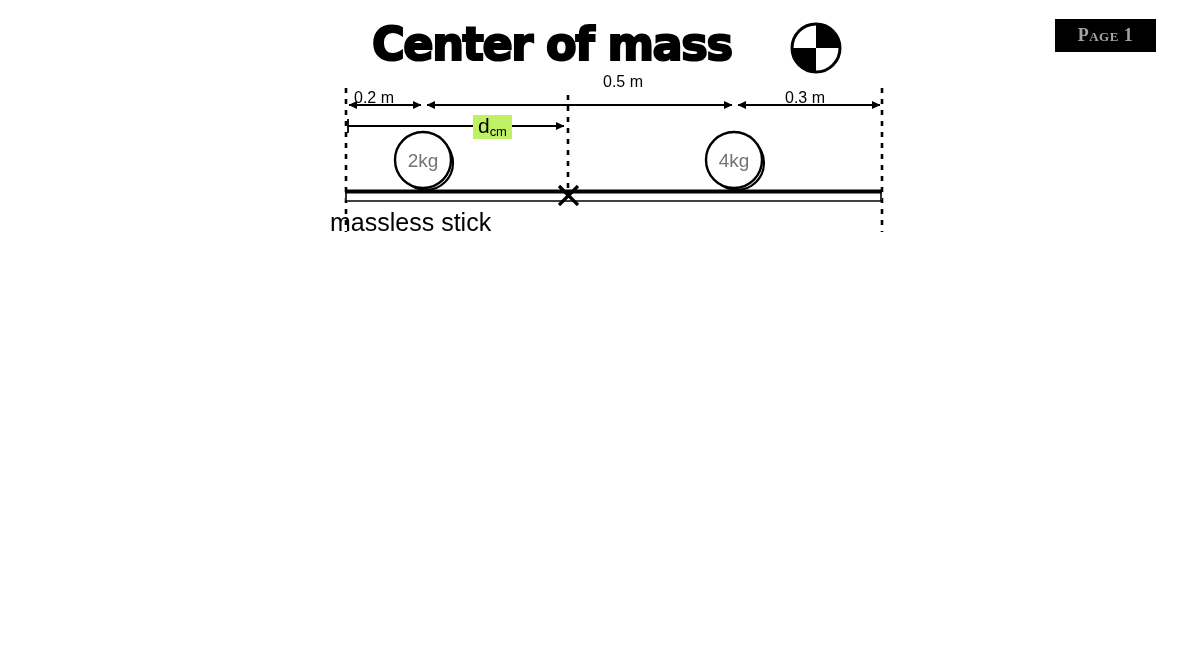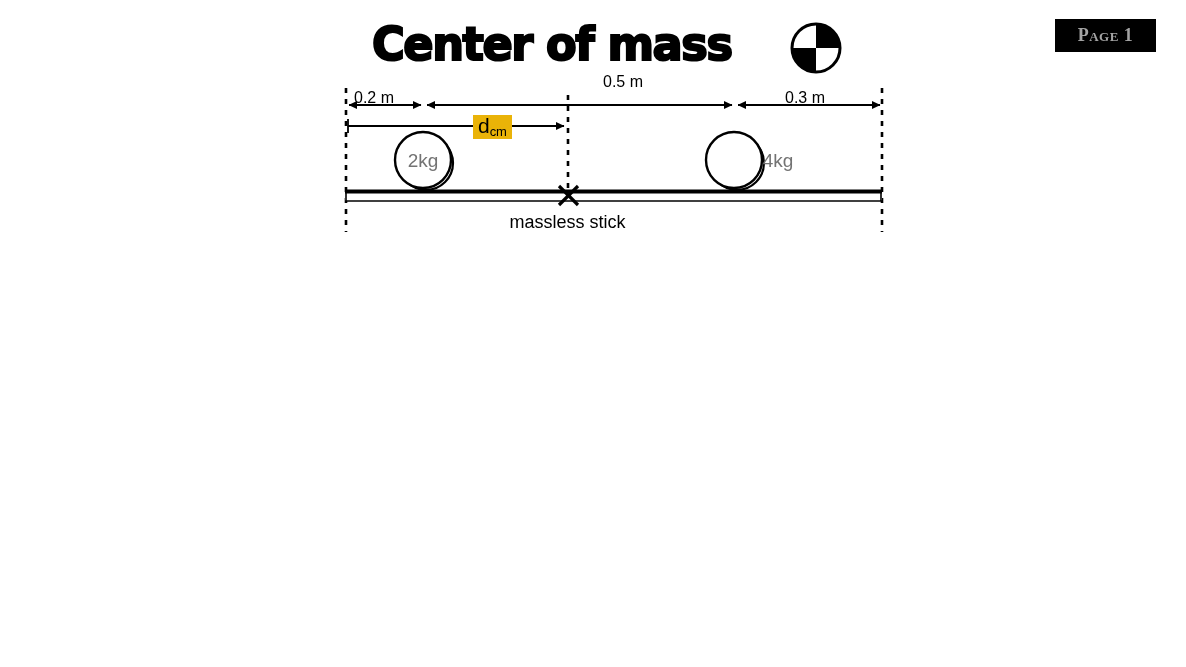--- a/index.html
+++ b/index.html
@@ -96,48 +96,47 @@
     white-space: nowrap;
     text-align: center;
   }
   #dcm-label {
     position: absolute;
     left: 473px;
     top: 115px;
     font-family: "Liberation Sans", sans-serif;
     font-size: 21px;
     line-height: 21px;
-    background: #eab308;
+    background: #bef264;
     padding: 0 5px;
     white-space: nowrap;
   }
   #dcm-label .sub {
     font-size: 13px;
     vertical-align: baseline;
     position: relative;
     top: 3px;
     letter-spacing: -0.2px;
   }
   #stick-caption {
     position: absolute;
     left: 330px;
     top: 208px;
     width: 475px;
-    text-align: center;
-    font-family: "Liberation Sans", sans-serif;
-    font-size: 18px;
+    font-family: "Liberation Sans", sans-serif;
+    font-size: 25px;
     line-height: 28px;
     color: #000;
     white-space: nowrap;
   }
   #label-02 { left: 354px; top: 88px; }
   #label-05 { left: 603px; top: 72px; }
   #label-03 { left: 785px; top: 88px; }
   #label-2kg { left: 395px; top: 151px; width: 56px; }
-  #label-4kg { left: 706px; top: 151px; width: 56px; margin-left: 44px; }
+  #label-4kg { left: 706px; top: 151px; width: 56px; }
 </style>
 </head>
 <body>
 
 <div id="title-block">
   <div id="page-title">Center of mass</div>
   <svg id="cm-symbol" viewBox="0 0 52 52" xmlns="http://www.w3.org/2000/svg">
     <circle cx="26" cy="26" r="24" fill="#ffffff" stroke="#000000" stroke-width="3"></circle>
     <path d="M26 26 L26 2 A24 24 0 0 1 50 26 Z" fill="#000000"></path>
     <path d="M26 26 L26 50 A24 24 0 0 1 2 26 Z" fill="#000000"></path>

